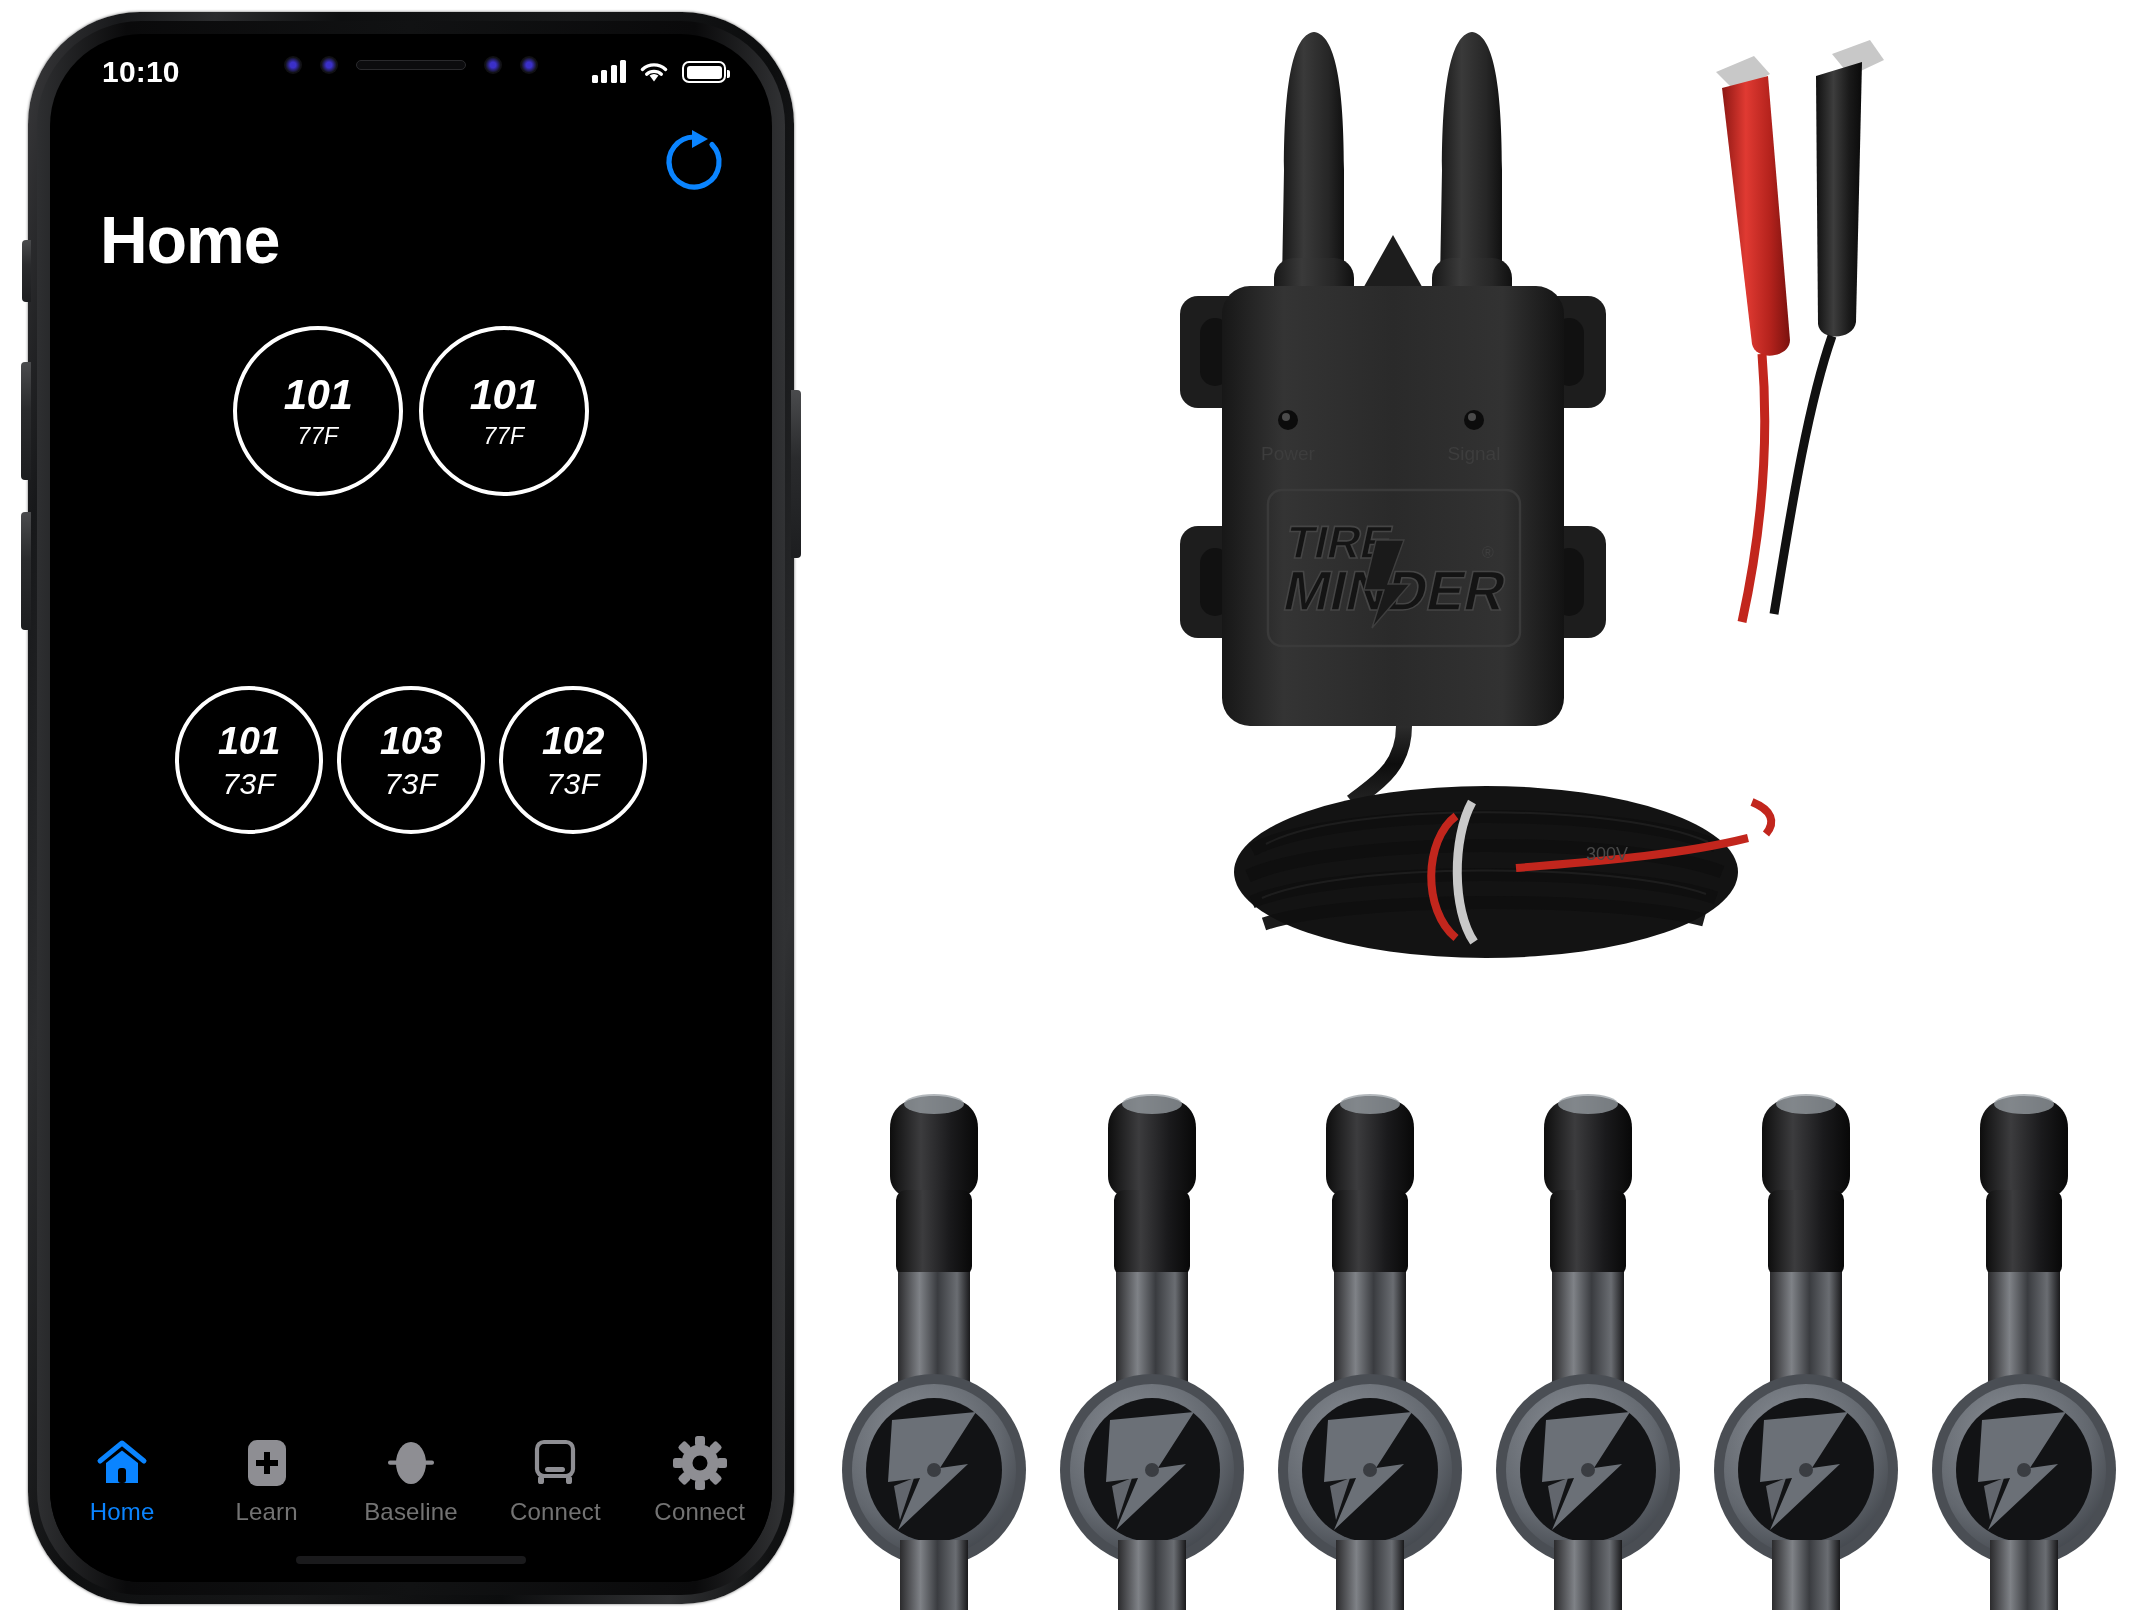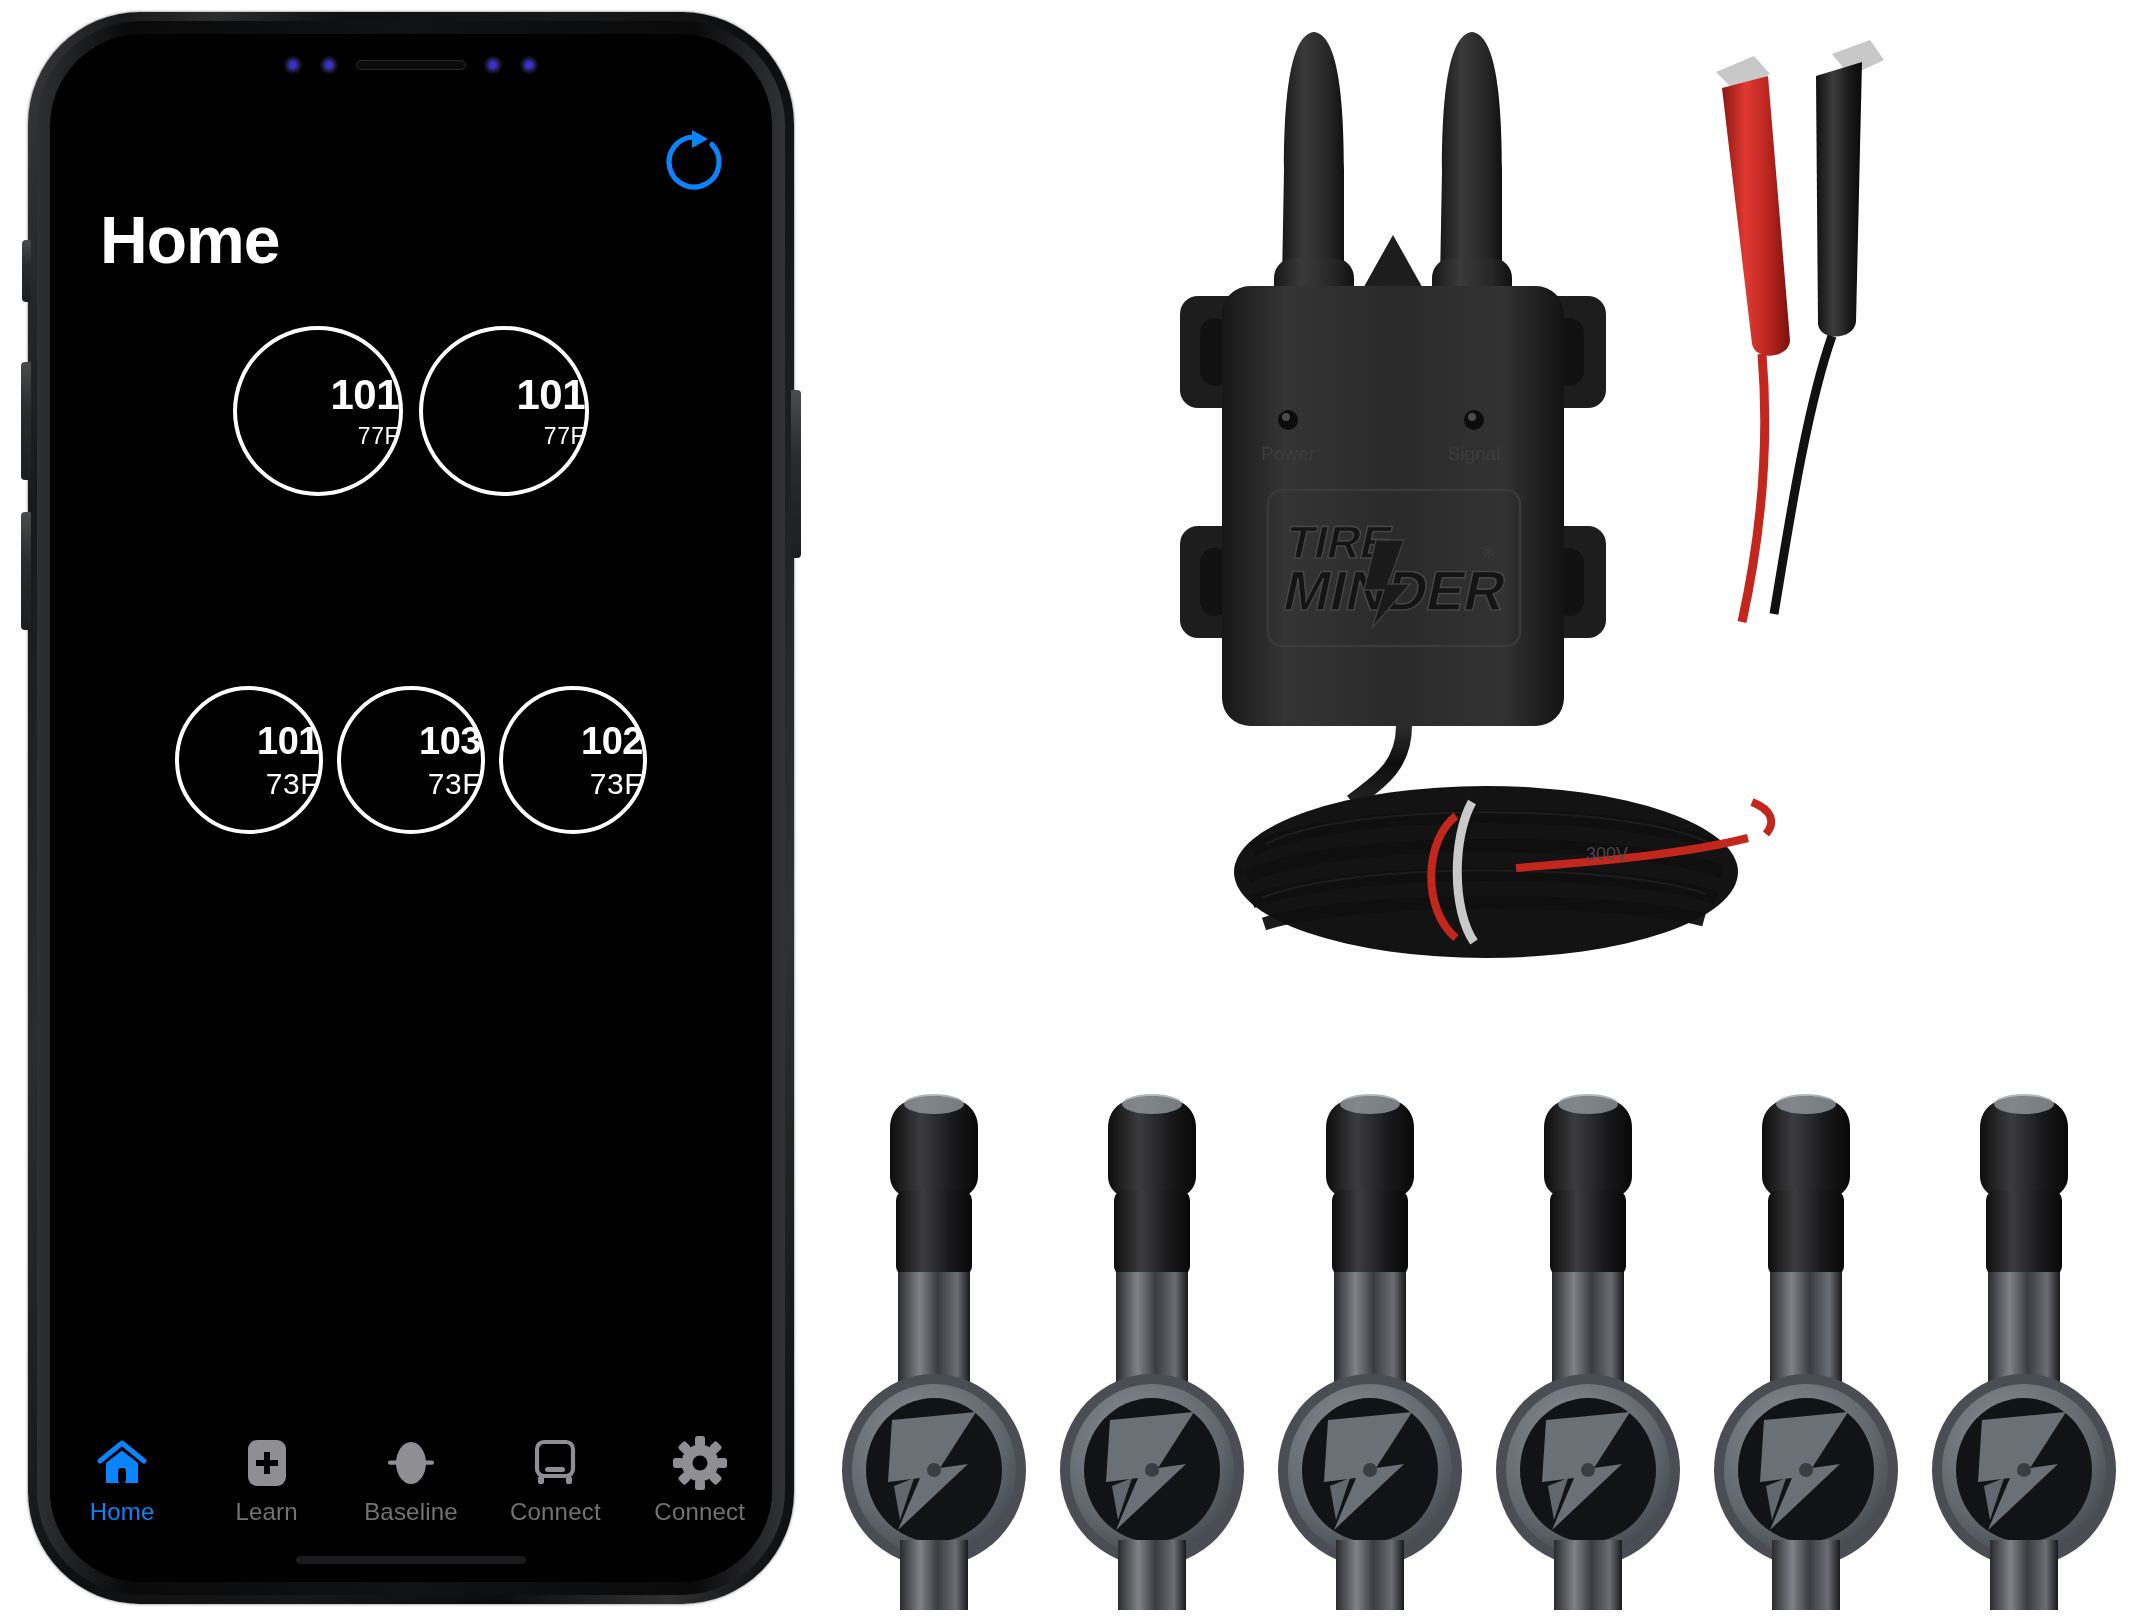--- a/index.html
+++ b/index.html
@@ -74,22 +74,23 @@
   
   #front-axle{
     position:absolute; top:292px; left:0; right:0; display:flex; justify-content:center; gap:16px; z-index:5;
   }
   #rear-axle{
     position:absolute; top:652px; left:0; right:0; display:flex; justify-content:center; gap:14px; z-index:5;
   }
   .tire{
     width:170px;height:170px;border-radius:50%;
     border:4px solid #ffffff; color:#fff;
-    display:flex;flex-direction:column;align-items:flex-end;justify-content:center;
+    display:flex;flex-direction:column;align-items:center;justify-content:center;
     cursor:pointer;
+    font-style:italic;
   }
   .tire.small{ width:148px;height:148px;border-width:4px;}
   .tire-psi{ font-size:42px; font-weight:700; line-height:1; letter-spacing:-.5px;}
   .tire.small .tire-psi{ font-size:38px;}
   .tire-temp{ font-size:23px; font-weight:400; line-height:1; margin-top:9px; letter-spacing:.5px;}
   .tire.small .tire-temp{ font-size:30px;}
 
   
   #tab-bar{
     position:absolute; bottom:0; left:0; right:0; height:160px; z-index:9;
@@ -133,20 +134,39 @@
     <div id="phone-screen">
 
       <div id="notch">
         <span class="notch-dot"></span>
         <span class="notch-dot"></span>
         <span id="notch-speaker"></span>
         <span class="notch-dot"></span>
         <span class="notch-dot"></span>
       </div>
 
+      <div id="status-bar">
+        <div id="status-time">10:10</div>
+        <div id="status-icons">
+          <span class="bars">
+            <i></i>
+              <i></i>
+              <i></i>
+              <i></i>
+          </span>
+          <svg width="30" height="23" viewBox="0 0 30 23">
+            <path d="M15 20.6 L10.6 14.6 A7.6 7.6 0 0 1 19.4 14.6 Z" fill="#fff"></path>
+            <path d="M3.4 8.4 A17 17 0 0 1 26.6 8.4" stroke="#fff" stroke-width="3.4" fill="none" stroke-linecap="round"></path>
+            <path d="M7.6 13.2 A11 11 0 0 1 22.4 13.2" stroke="#fff" stroke-width="3.2" fill="none" stroke-linecap="round"></path>
+          </svg>
+          <span class="battery">
+              <span></span>
+            </span>
+        </div>
+      </div>
 
       <div id="refresh-button">
         <svg viewBox="0 0 64 64" width="64" height="64">
           <path d="M32 7 A25 25 0 1 0 50 14.6" fill="none" stroke="#0a84ff" stroke-width="5.2" stroke-linecap="round"></path>
           <polygon points="30,0 46,9 30,18" fill="#0a84ff"></polygon>
         </svg>
       </div>
 
       <div id="page-title">Home</div>
 

